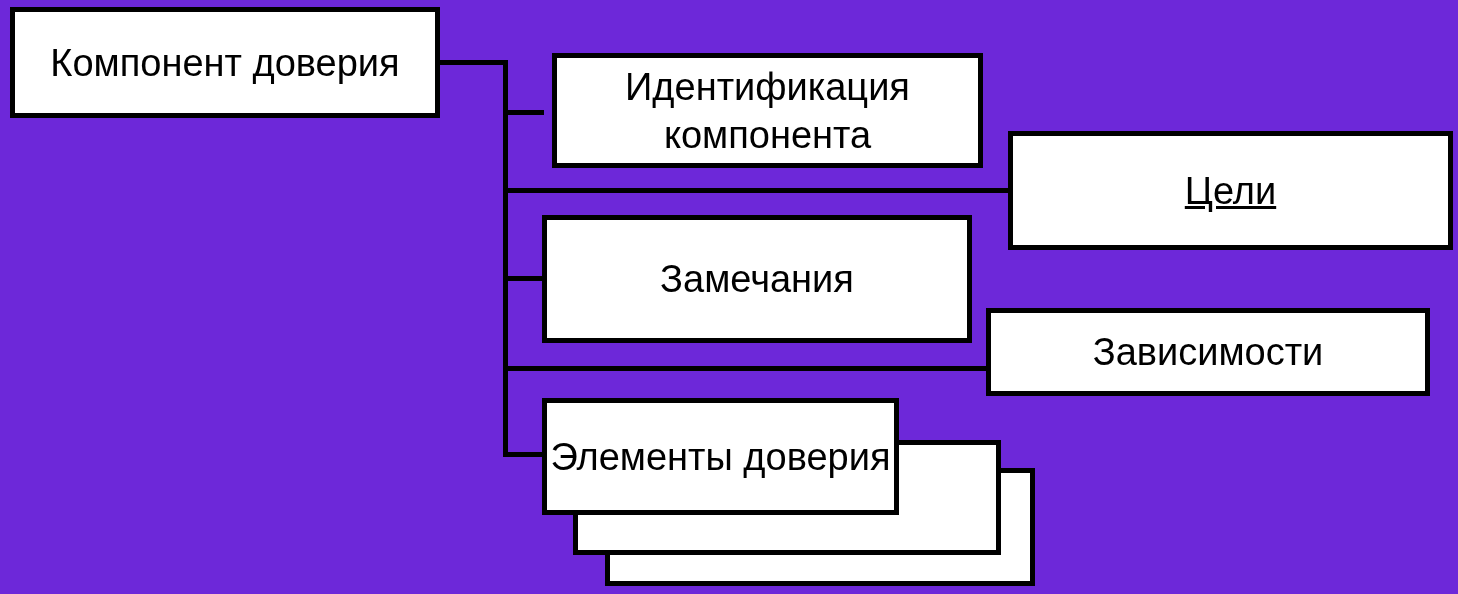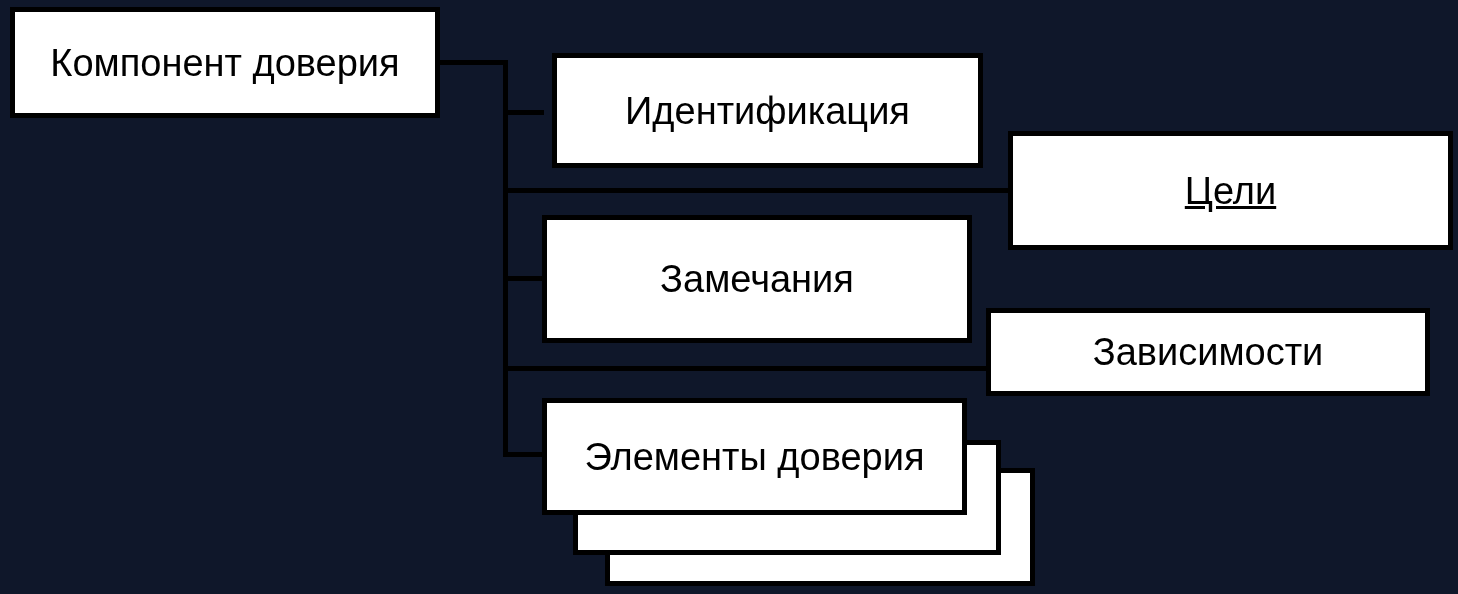--- a/index.html
+++ b/index.html
@@ -4,21 +4,21 @@
 <style>
   html, body {
     margin: 0;
     padding: 0;
     background: #ffffff;
   }
   #canvas {
     position: relative;
     width: 1458px;
     height: 594px;
-    background: #0f172a;
+    background: #6d28d9;
     font-family: "Liberation Sans", sans-serif;
     color: #000000;
     overflow: hidden;
   }
   .box {
     position: absolute;
     box-sizing: border-box;
     border: 5px solid #000000;
     background: #ffffff;
     display: flex;
@@ -35,21 +35,21 @@
     background: #000000;
   }
   
   .box-component      { left: 10px;   top: 7px;   width: 430px; height: 111px; }
   
   .box-identification { left: 552px;  top: 53px;  width: 431px; height: 115px; text-align: right; }
   .box-goals          { left: 1008px; top: 131px; width: 445px; height: 119px; text-decoration: underline; }
   .box-notes          { left: 542px;  top: 215px; width: 430px; height: 128px; }
   .box-dependencies   { left: 986px; top: 308px; width: 444px; height: 88px; }
   
-  .box-elements       { left: 542px;  top: 398px; width: 425px; height: 117px; z-index: 3; }
+  .box-elements       { left: 542px;  top: 398px; width: 357px; height: 117px; z-index: 3; }
   .box-elements-s1    { left: 573px;  top: 440px; width: 428px; height: 115px; z-index: 2; }
   .box-elements-s2    { left: 605px;  top: 468px; width: 430px; height: 118px; z-index: 1; }
   
   .line-root-out { left: 438px; top: 60px;  width: 70px;  height: 5px; }
   .line-trunk    { left: 503px; top: 60px;  width: 5px;   height: 397px; }
   .line-b1       { left: 508px; top: 110px; width: 36px;  height: 5px; }
   .line-b2       { left: 508px; top: 188px; width: 504px; height: 5px; }
   .line-b3       { left: 508px; top: 276px; width: 38px;  height: 5px; }
   .line-b4       { left: 508px; top: 366px; width: 505px; height: 5px; }
   .line-b5       { left: 508px; top: 452px; width: 38px;  height: 5px; }
@@ -69,20 +69,21 @@
 
   <div class="box box-elements-s2"></div>
   <div class="box box-elements-s1"></div>
 
   <div class="box box-component">
     <div>Компонент доверия</div>
   </div>
 
   <div class="box box-identification">
     <div>Идентификация</div>
+    <div>компонента</div>
   </div>
 
   <div class="box box-goals">
     <div>Цели</div>
   </div>
 
   <div class="box box-notes">
     <div>Замечания</div>
   </div>
 

